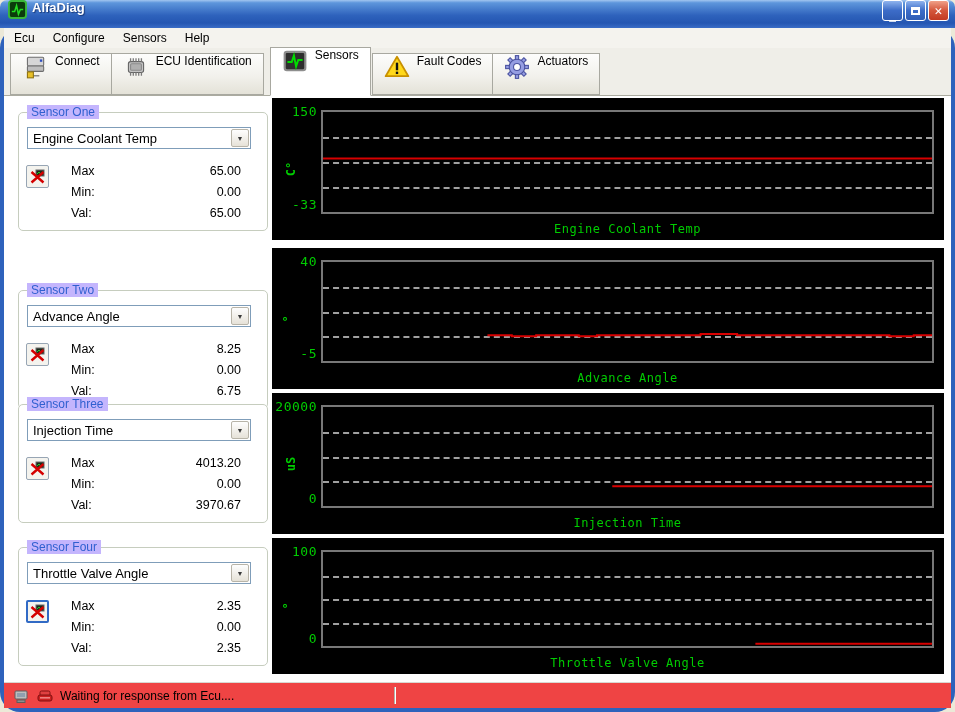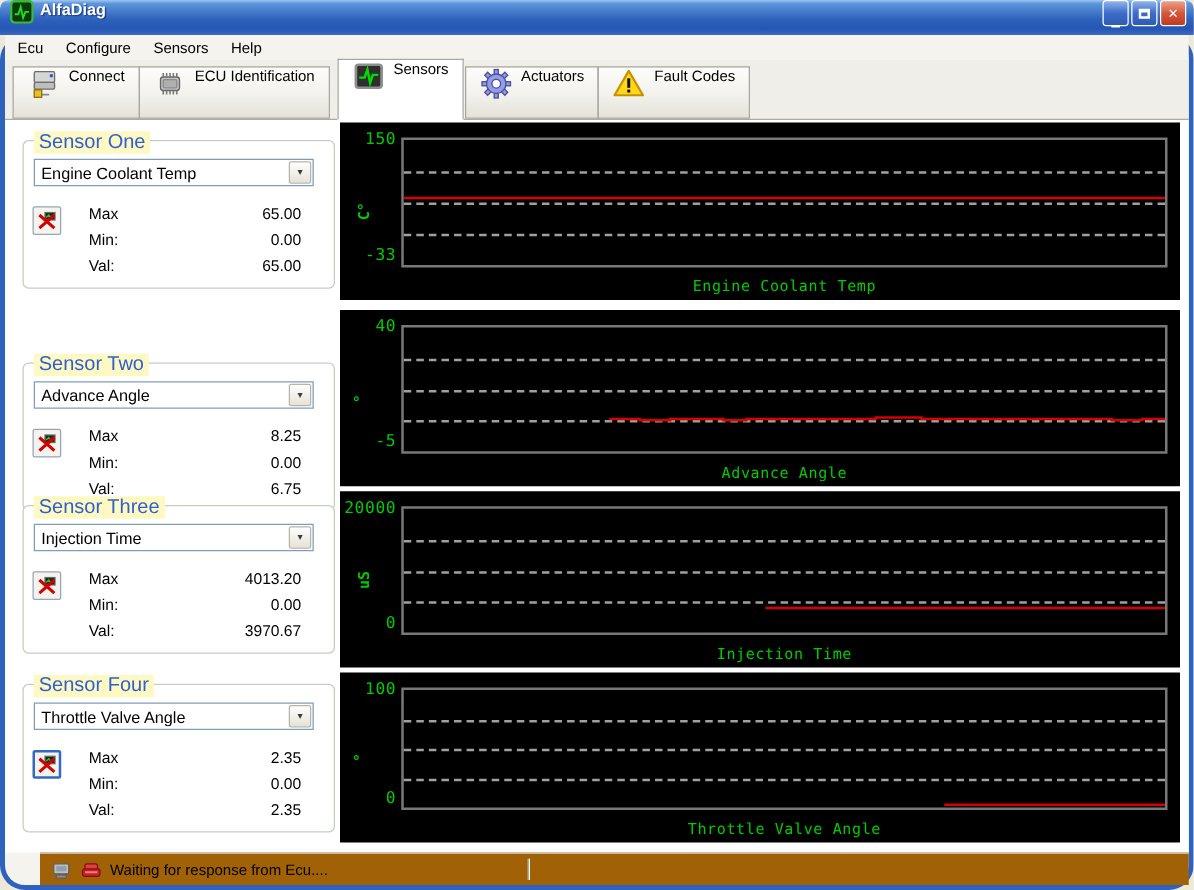--- a/index.html
+++ b/index.html
@@ -56,22 +56,22 @@
 
   
   .main { flex:1; background:#FFFFFF; position:relative; }
 
   
   .gbox {
     position:absolute; left:14px; width:250px; height:119px;
     border:1px solid #C6CDBE; border-radius:5px; background:#FFFFFF;
   }
   .gbox .legend {
-    position:absolute; top:-8px; left:8px; background:#fef9c3; padding:0 4px;
-    color:#3060D0; font-size:16px;
+    position:absolute; top:-8px; left:8px; background:#c4b5fd; padding:0 4px;
+    color:#3060D0; font-size:12px;
   }
   .combo {
     position:absolute; top:14px; left:8px; right:16px; height:22px;
     border:1px solid #7F9DB9; background:#FFFFFF; display:flex; align-items:center;
   }
   .combo .ctext { flex:1; padding-left:5px; font-size:13px; white-space:nowrap; overflow:hidden; }
   .combo .cbtn {
     width:18px; height:18px; margin:1px; border:1px solid #B8B4A8; border-radius:2px;
     background: linear-gradient(180deg,#FEFEFE 0%, #E6E2D8 100%);
     display:flex; align-items:center; justify-content:center; font-size:7px; color:#3A3A3A;
@@ -92,22 +92,22 @@
   .g25 { top:25%; } .g50 { top:50%; } .g75 { top:75%; }
   .plot svg { position:absolute; inset:0; width:100%; height:100%; }
   .chart-green { color:#00CC00; font-family:"DejaVu Sans Mono", monospace; }
   .ymax, .ymin { position:absolute; left:2px; width:43px; text-align:right; font-size:13px; font-weight:normal; letter-spacing:0.5px; }
   .ymax { top:6px; } .ymin { bottom:28px; }
   .yunit { position:absolute; left:12px; top:50%; transform:translateY(-50%) rotate(-90deg); font-size:12px; font-weight:bold; }
   .ctitle { position:absolute; left:49px; right:10px; bottom:4px; text-align:center; font-size:12px; letter-spacing:0.5px; }
 
   
   .statusbar {
-    height:26px; background:#a16207; border-top:1px solid #D9D8D1;
-    display:flex; align-items:center; gap:6px; padding-left:8px; position:relative;margin-left:28px;
+    height:26px; background:#ef4444; border-top:1px solid #D9D8D1;
+    display:flex; align-items:center; gap:6px; padding-left:8px; position:relative;
   }
   .sb-divider { position:absolute; left:390px; top:4px; bottom:4px; width:2px; border-left:1px solid #B3B2AA; border-right:1px solid #FFFFFF; }
   .sb-icon { width:18px; height:18px; }
 </style>
 </head>
 <body>
 
 <div class="window">
 
   <div class="titlebar">
@@ -154,45 +154,45 @@
           <path d="M7 17v3 M9.5 17v3 M12 17v3 M14.5 17v3 M17 17v3 M7 4v3 M9.5 4v3 M12 4v3 M14.5 4v3 M17 4v3" stroke="#7A7A7A" stroke-width="1.2" fill="none"></path>
         </svg>
         <span class="tlabel">ECU Identification</span>
       </div>
       <div class="tool-tab active">
         <svg class="ticon" viewBox="0 0 24 24">
           <rect x="2.5" y="3.5" width="19" height="17" rx="2" fill="#2E2E2E" stroke="#8E8E8E" stroke-width="2"></rect>
           <polyline points="5,13 9,13 11,7 13,17 15,11 19,11" fill="none" stroke="#00DD00" stroke-width="1.8"></polyline>
         </svg>
         <span class="tlabel">Sensors</span>
+      </div>
+      <div class="tool-tab">
+        <svg class="ticon" viewBox="0 0 24 24">
+          <polygon points="12,2.5 22.5,20.5 1.5,20.5" fill="#FFD81A" stroke="#C89000" stroke-width="1.6" stroke-linejoin="round"></polygon>
+          <rect x="10.9" y="8" width="2.2" height="7" fill="#111"></rect>
+          <rect x="10.9" y="16.3" width="2.2" height="2.2" fill="#111"></rect>
+        </svg>
+        <span class="tlabel">Fault Codes</span>
       </div>
       <div class="tool-tab">
         <svg class="ticon" viewBox="0 0 24 24">
           <g fill="#959DE2" stroke="#4A52A0" stroke-width="1">
             <rect x="10.5" y="1.5" width="3" height="4"></rect>
             <rect x="10.5" y="1.5" width="3" height="4" transform="rotate(45 12 12)"></rect>
             <rect x="10.5" y="1.5" width="3" height="4" transform="rotate(90 12 12)"></rect>
             <rect x="10.5" y="1.5" width="3" height="4" transform="rotate(135 12 12)"></rect>
             <rect x="10.5" y="1.5" width="3" height="4" transform="rotate(180 12 12)"></rect>
             <rect x="10.5" y="1.5" width="3" height="4" transform="rotate(225 12 12)"></rect>
             <rect x="10.5" y="1.5" width="3" height="4" transform="rotate(270 12 12)"></rect>
             <rect x="10.5" y="1.5" width="3" height="4" transform="rotate(315 12 12)"></rect>
             <circle cx="12" cy="12" r="7.2"></circle>
             <circle cx="12" cy="12" r="3.2" fill="#FFFFFF"></circle>
           </g>
         </svg>
         <span class="tlabel">Actuators</span>
-      </div>
-      <div class="tool-tab">
-        <svg class="ticon" viewBox="0 0 24 24">
-          <polygon points="12,2.5 22.5,20.5 1.5,20.5" fill="#FFD81A" stroke="#C89000" stroke-width="1.6" stroke-linejoin="round"></polygon>
-          <rect x="10.9" y="8" width="2.2" height="7" fill="#111"></rect>
-          <rect x="10.9" y="16.3" width="2.2" height="2.2" fill="#111"></rect>
-        </svg>
-        <span class="tlabel">Fault Codes</span>
       </div>
     </div>
 
     <div class="main">
 
       <div class="gbox" style="top:16px;">
         <span class="legend">Sensor One</span>
         <div class="combo">
           <span class="ctext">Engine Coolant Temp</span>
           <span class="cbtn">▼</span>

